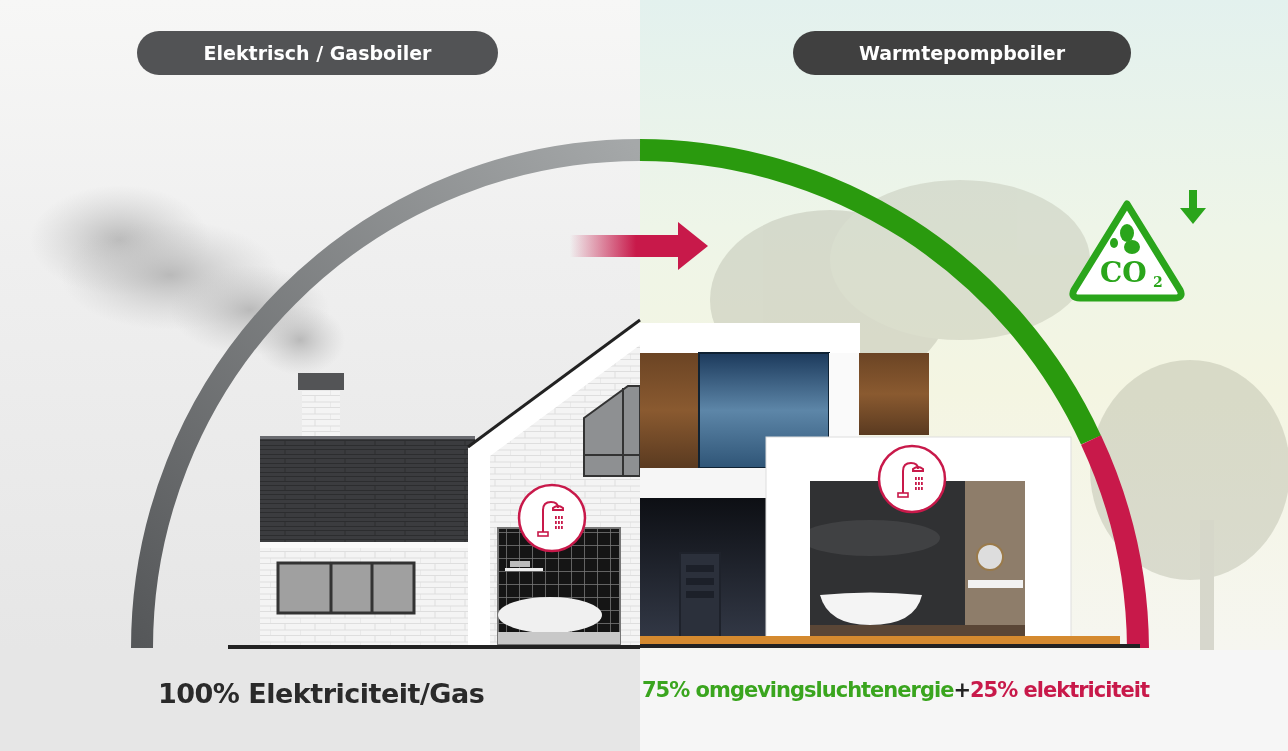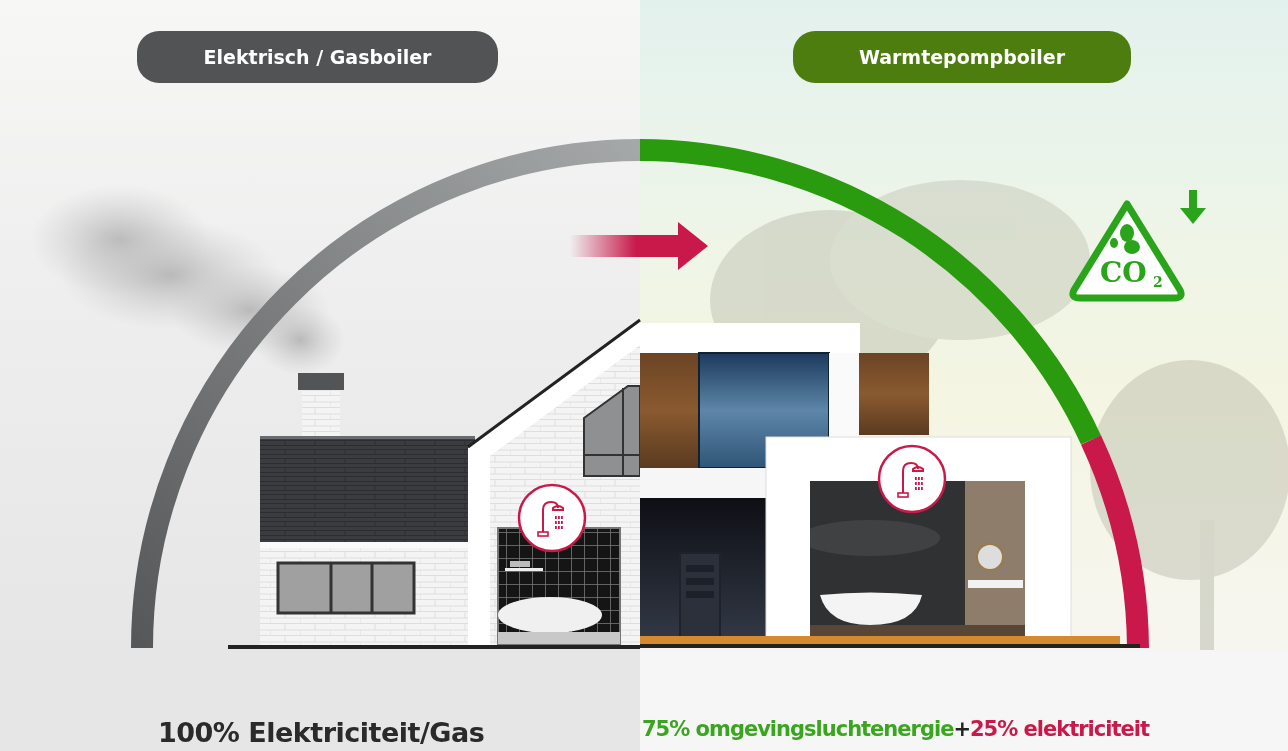--- a/index.html
+++ b/index.html
@@ -4,26 +4,26 @@
 <style>
   * { box-sizing: border-box; margin: 0; padding: 0; }
   body { width: 1288px; height: 751px; overflow: hidden; font-family: "DejaVu Sans", sans-serif; background: #eee; }
   .stage { position: relative; width: 1288px; height: 751px; overflow: hidden; }
   .bg-left { position: absolute; left: 0; top: 0; width: 640px; height: 650px;
     background: linear-gradient(180deg, #f7f7f6 0%, #efefef 40%, #e6e6e6 100%); }
   .bg-right { position: absolute; left: 640px; top: 0; width: 648px; height: 650px;
     background: linear-gradient(180deg, #e3f1ee 0%, #eef5e8 35%, #f4f5e2 60%, #f6f6f0 100%); }
   .footer-left { position: absolute; left: 0; top: 650px; width: 640px; height: 101px; background: #e6e6e6; }
   .footer-right { position: absolute; left: 640px; top: 650px; width: 648px; height: 101px; background: #f6f6f6; }
-  .pill { position: absolute; top: 31px; height: 52px; border-radius: 22px; color: #fff;
+  .pill { position: absolute; top: 31px; height: 44px; border-radius: 22px; color: #fff;
     font-weight: bold; font-size: 19px; display: flex; align-items: center; justify-content: center;
     font-family: "DejaVu Sans", sans-serif; }
   .pill-left { left: 137px; width: 361px; background: #525355; }
-  .pill-right { left: 793px; width: 338px; background: #4d7c0f; }
-  .foot-text { position: absolute; top: 678px; font-size: 27px; font-weight: bold; font-family: "DejaVu Sans", sans-serif; letter-spacing: -0.5px; margin-top: 39px; }
+  .pill-right { left: 793px; width: 338px; background: #404040; }
+  .foot-text { position: absolute; top: 678px; font-size: 27px; font-weight: bold; font-family: "DejaVu Sans", sans-serif; letter-spacing: -0.5px; }
   .foot-left { left: 158px; color: #2a2a2a; }
   .foot-right { left: 642px; font-size: 21px; letter-spacing: -1px; }
   .green { color: #3aa51e; }
   .red { color: #c8194a; }
   .plus { color: #222; }
   svg.art { position: absolute; left: 0; top: 0; }
 </style>
 </head>
 <body>
 

